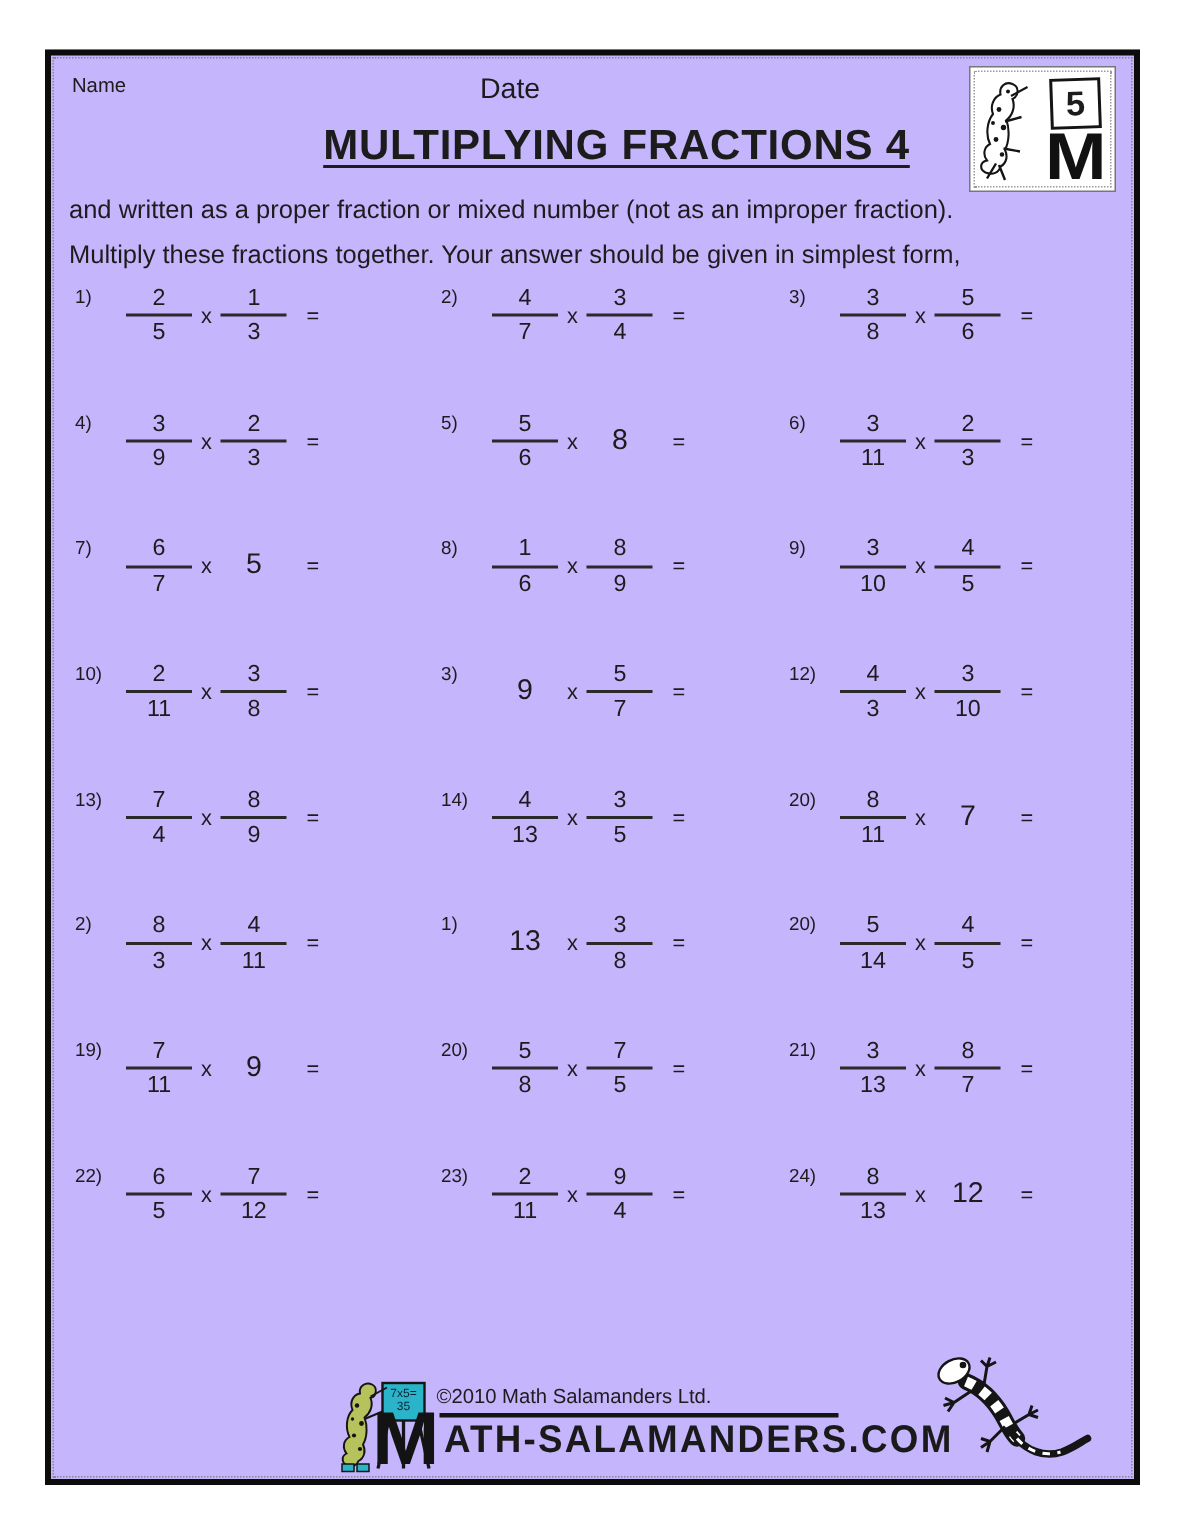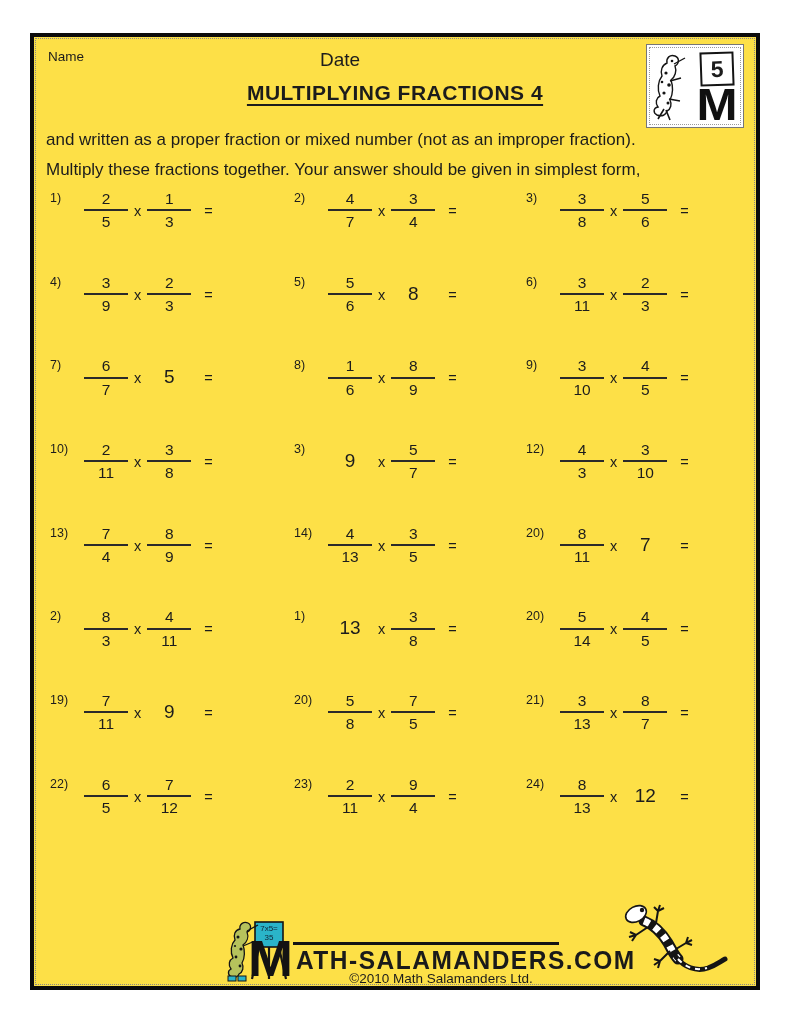--- a/index.html
+++ b/index.html
@@ -2,29 +2,29 @@
 <html><head>
 <meta charset="utf-8">
 <style>
   html,body{margin:0;padding:0;}
   body{
     width:790px;height:1022px;background:#ffffff;position:relative;overflow:hidden;
     font-family:"Liberation Sans",sans-serif;color:#1c1c1c;
   }
   .frame{
     position:absolute;left:30px;top:33px;width:730px;height:957px;
-    border:4px solid #0c0c0c;box-sizing:border-box;background:#fde047;
+    border:4px solid #0c0c0c;box-sizing:border-box;background:#c4b5fd;
   }
   .frame-inner{position:absolute;inset:1px;border:1px dotted #8a8a8a;}
 
   
   .name-label{position:absolute;left:12px;top:10px;font-size:13.5px;}
   .date-label{position:absolute;left:284px;top:10px;font-size:19px;}
-  .page-title{position:absolute;top:42px;left:0;width:100%;text-align:center;
-    font-size:21px;font-weight:600;letter-spacing:.5px;}
+  .page-title{position:absolute;top:42px;left:16px;width:100%;text-align:center;
+    font-size:28px;font-weight:600;letter-spacing:.5px;}
   .page-title span{text-decoration:underline;text-underline-offset:4px;}
   .instructions{position:absolute;left:10px;top:86px;width:706px;font-size:17px;line-height:29.5px;}
 
   
   .logo-box{position:absolute;right:10px;top:5px;width:96px;height:82px;border:1px solid #777;background:#fff;}
   .logo-box .dotted{position:absolute;inset:2px;border:1px dotted #9a9a9a;}
   .sign5{position:absolute;right:9px;top:7px;width:30px;height:30px;border:2px solid #141414;
     display:flex;align-items:center;justify-content:center;font-size:23px;font-weight:600;
     transform:rotate(-2deg);background:#fff;}
   .logo-m{position:absolute;right:5px;bottom:0px;font-size:44px;font-weight:900;line-height:1;
@@ -37,21 +37,21 @@
   .problem{display:flex;align-items:flex-start;padding-top:3px;}
   .pnum{font-size:12.5px;width:34px;flex:none;padding-top:1px;}
   .frac{display:inline-flex;flex-direction:column;align-items:center;min-width:44px;
     font-size:15.5px;line-height:1.12;}
   .fbar{width:100%;min-width:40px;height:2px;background:#2a2a2a;margin:2px 0;}
   .whole{min-width:44px;text-align:center;font-size:19px;margin-top:9px;}
   .op{font-size:14.5px;margin:13px 6px 0 6px;}
   .op.eq{margin-left:13px;}
 
   
-  .footer-copyright{position:absolute;left:255px;top:884px;width:300px;text-align:center;font-size:13.5px;margin-top:48px;}
+  .footer-copyright{position:absolute;left:255px;top:884px;width:300px;font-size:13.5px;}
   .footer-rule{position:absolute;left:257px;top:903px;width:266px;height:2.5px;background:#141414;}
   .footer-m{position:absolute;left:212px;top:895px;font-size:50px;font-weight:900;line-height:1;
     transform:scaleX(1.08);transform-origin:left top;color:#131313;}
   .footer-site{position:absolute;left:260px;top:907px;font-size:24.5px;font-weight:800;
     letter-spacing:1.5px;color:#1a1a1a;transform:scaleY(1.05);transform-origin:left top;}
   .easel-icon{position:absolute;left:186px;top:880px;}
   .gecko-icon{position:absolute;left:578px;top:860px;}
 </style>
 </head>
 <body>

